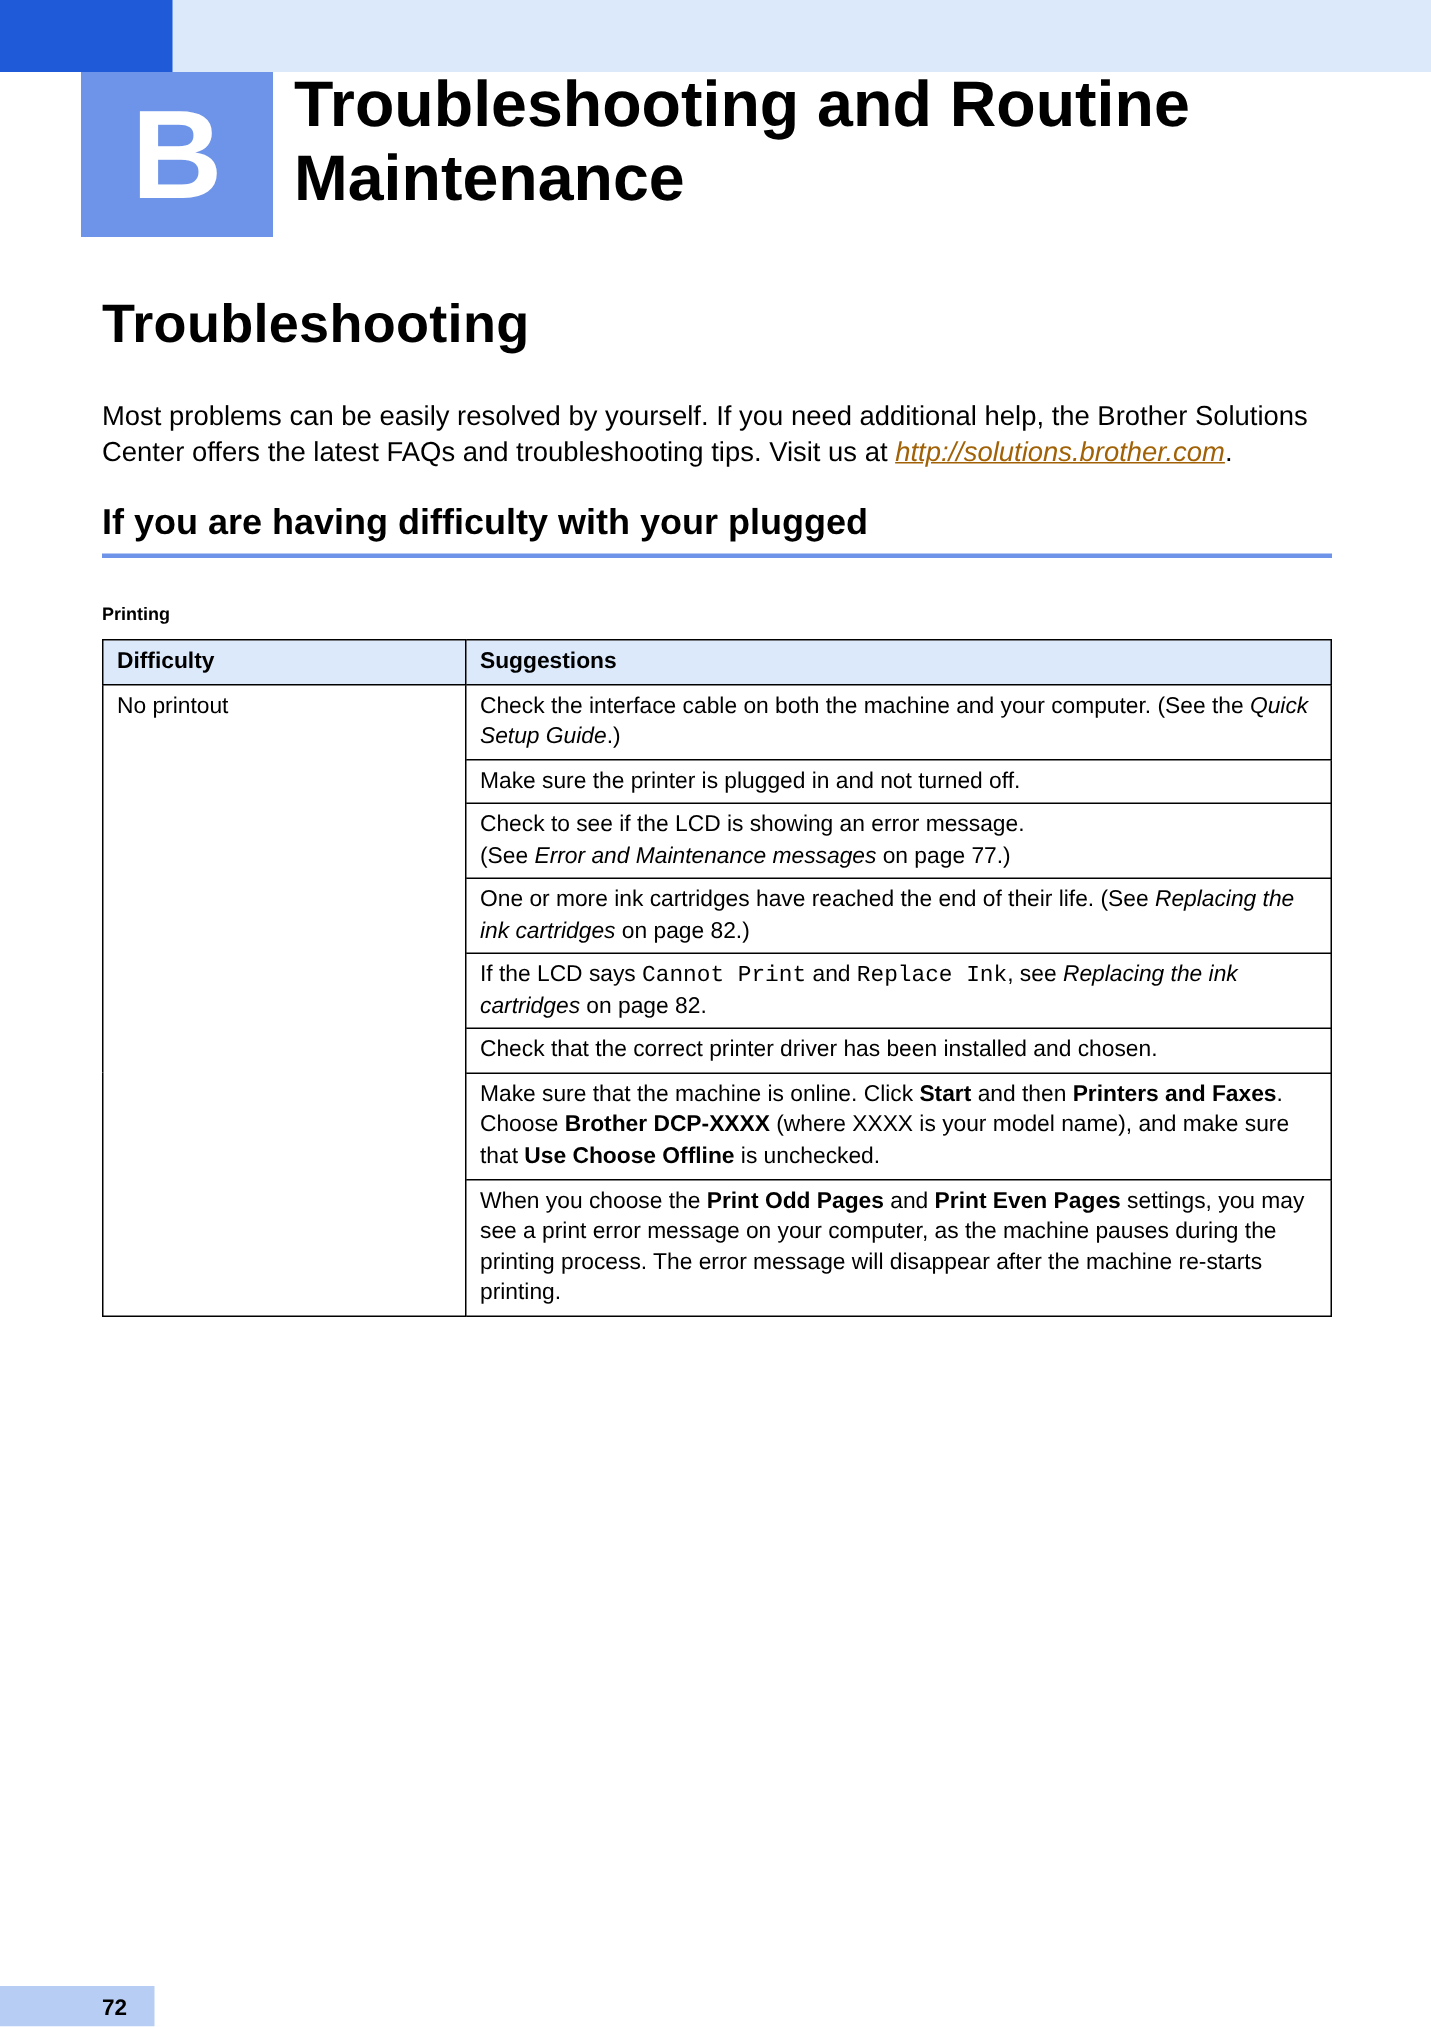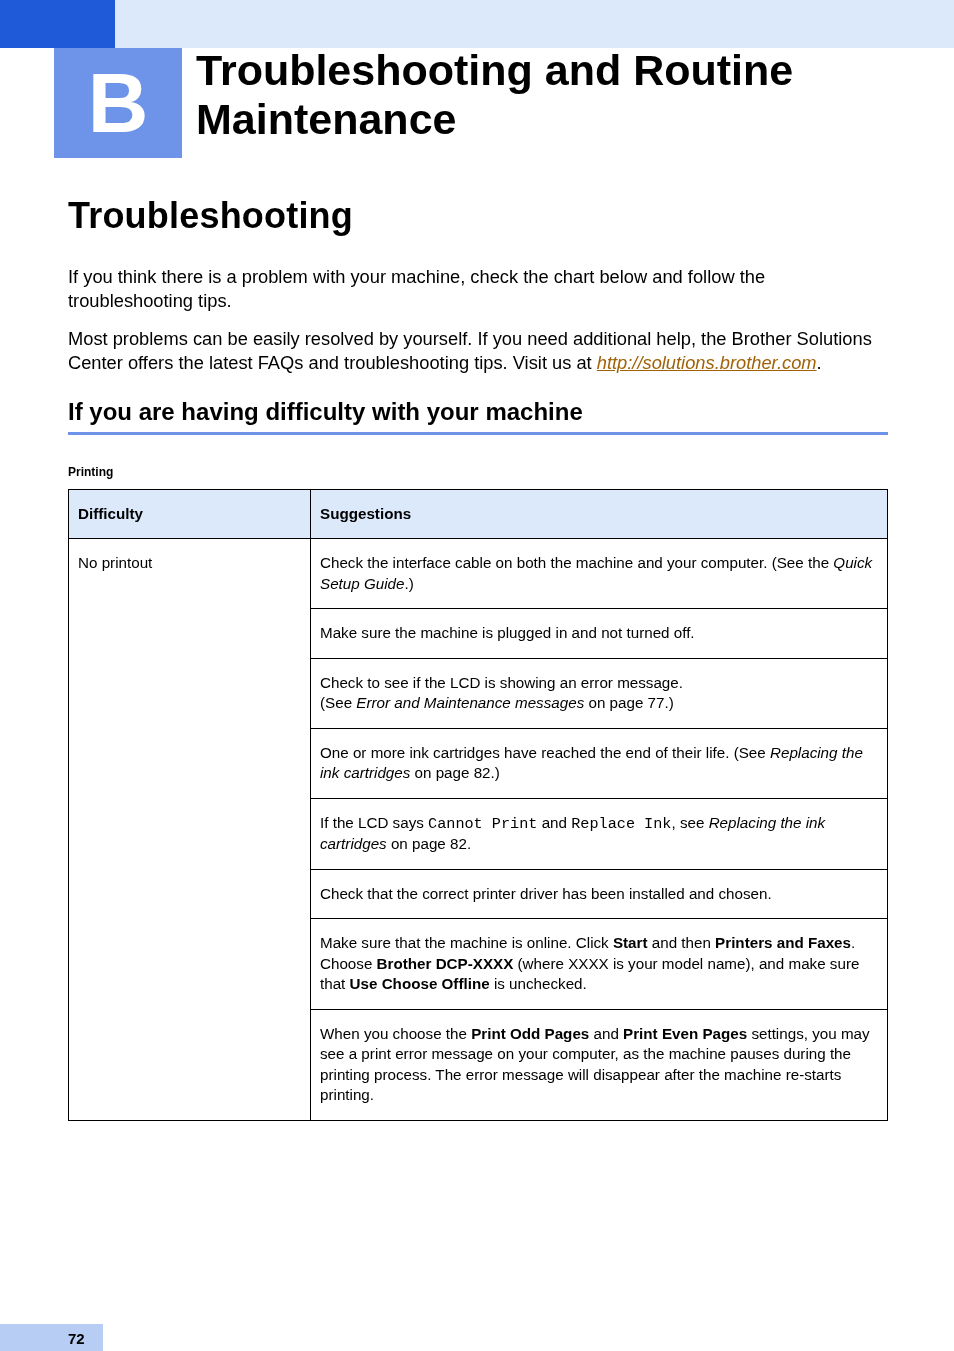--- a/index.html
+++ b/index.html
@@ -85,21 +85,21 @@
       font-weight: bold;
       margin-bottom: 10px;
     }
     table.trouble {
       border-collapse: collapse;
       width: 100%;
       font-size: 15.2px;
     }
     table.trouble th, table.trouble td {
       border: 1px solid #000;
-      padding: 14px 9px;
+      padding: 4px 9px;
       text-align: left;
       vertical-align: top;
       line-height: 1.35;
     }
     table.trouble th {
       background: #dce9fb;
       font-weight: bold;
     }
     table.trouble td.col-diff {
       width: 242px;
@@ -128,47 +128,46 @@
 <div class="top-bar-blue"></div>
 
 <div class="chapter-badge">
   <span>B</span>
 </div>
 <div class="chapter-title">Troubleshooting and Routine Maintenance</div>
 
 <div class="content">
   <div class="h1">Troubleshooting</div>
 
-  <p class="para">If you think there is a problem with your machine, check the chart below and follow the troubleshooting tips.</p>
 
   <p class="para">
     <span>Most problems can be easily resolved by yourself. If you need additional help, the Brother Solutions Center offers the latest FAQs and troubleshooting tips. Visit us at </span><a class="link">http://solutions.brother.com</a><span>.</span>
   </p>
 
-  <div class="h2">If you are having difficulty with your machine</div>
+  <div class="h2">If you are having difficulty with your plugged</div>
   <div class="h2-underline"></div>
 
   <div class="h3">Printing</div>
 
   <table class="trouble">
     <thead>
       <tr>
         <th>Difficulty</th>
         <th>Suggestions</th>
       </tr>
     </thead>
     <tbody>
       <tr>
         <td class="col-diff" rowspan="8">No printout</td>
         <td>
           <span>Check the interface cable on both the machine and your computer. (See the </span><span class="italic">Quick Setup Guide</span><span>.)</span>
         </td>
       </tr>
       <tr>
-        <td>Make sure the machine is plugged in and not turned off.</td>
+        <td>Make sure the printer is plugged in and not turned off.</td>
       </tr>
       <tr>
         <td>
           <span>Check to see if the LCD is showing an error message.</span><br>
           <span>(See </span><span class="italic">Error and Maintenance messages</span><span> on page 77.)</span>
         </td>
       </tr>
       <tr>
         <td>
           <span>One or more ink cartridges have reached the end of their life. (See </span><span class="italic">Replacing the ink cartridges</span><span> on page 82.)</span>

